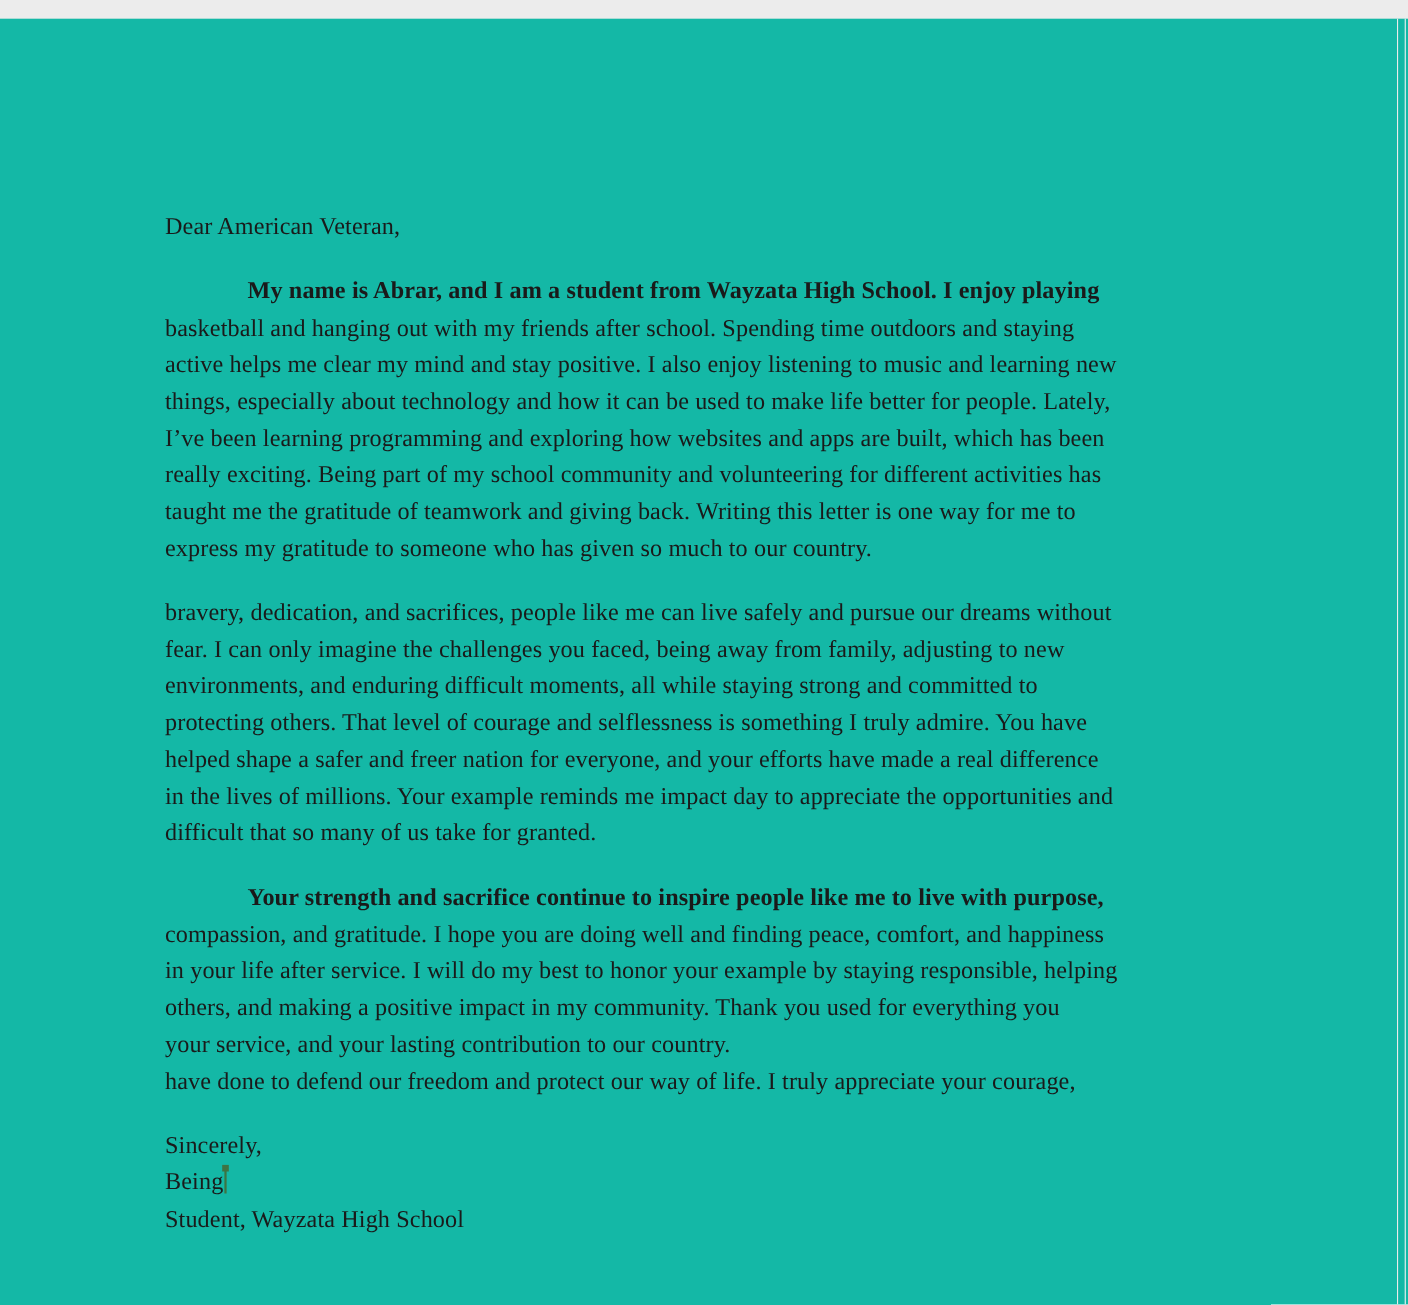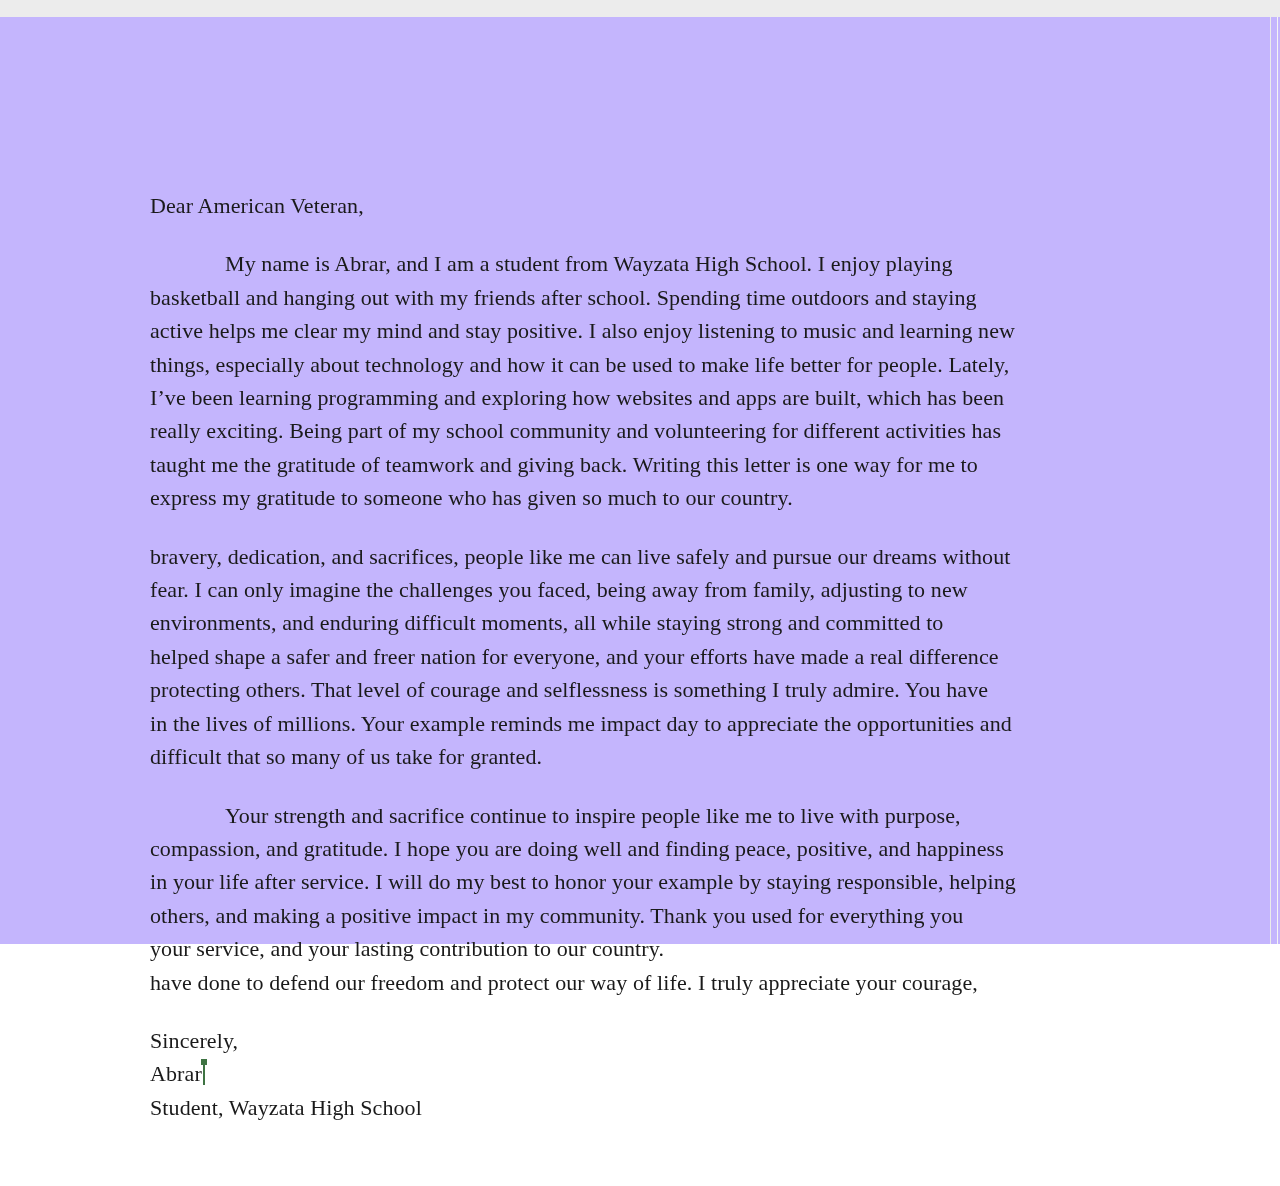--- a/index.html
+++ b/index.html
@@ -7,22 +7,22 @@
     padding: 0;
     width: 1280px;
     height: 1186px;
     background: #ffffff;
     overflow: hidden;
     font-family: "Liberation Serif", serif;
   }
   .canvas {
     position: relative;
     width: 1280px;
-    height: 944px;
-    background: #c4b5fd;
+    height: 1186px;
+    background: #14b8a6;
   }
   .top-bar {
     position: absolute;
     top: 0; left: 0;
     width: 1280px;
     height: 17px;
     background: #ececec;
   }
   .edge-line-1 {
     position: absolute;
@@ -46,20 +46,21 @@
     font-size: 22px;
     line-height: 33.4px;
     color: #1a1a1a;
     letter-spacing: 0.1px;
   }
   .line {
     white-space: nowrap;
   }
   .indent {
     text-indent: 75px;
+    font-weight: bold;
   }
   .salutation, .para {
     margin-bottom: 25px;
   }
   .caret {
     display: inline-block;
     position: relative;
     width: 2px;
     height: 25px;
     background: #3e7342;
@@ -96,35 +97,35 @@
       <div class="line">I’ve been learning programming and exploring how websites and apps are built, which has been</div>
       <div class="line">really exciting. Being part of my school community and volunteering for different activities has</div>
       <div class="line">taught me the gratitude of teamwork and giving back. Writing this letter is one way for me to</div>
       <div class="line">express my gratitude to someone who has given so much to our country.</div>
     </div>
 
     <div class="para">
       <div class="line">bravery, dedication, and sacrifices, people like me can live safely and pursue our dreams without</div>
       <div class="line">fear. I can only imagine the challenges you faced, being away from family, adjusting to new</div>
       <div class="line">environments, and enduring difficult moments, all while staying strong and committed to</div>
+      <div class="line">protecting others. That level of courage and selflessness is something I truly admire. You have</div>
       <div class="line">helped shape a safer and freer nation for everyone, and your efforts have made a real difference</div>
-      <div class="line">protecting others. That level of courage and selflessness is something I truly admire. You have</div>
       <div class="line">in the lives of millions. Your example reminds me impact day to appreciate the opportunities and</div>
       <div class="line">difficult that so many of us take for granted.</div>
     </div>
 
     <div class="para">
       <div class="line indent">Your strength and sacrifice continue to inspire people like me to live with purpose,</div>
-      <div class="line">compassion, and gratitude. I hope you are doing well and finding peace, positive, and happiness</div>
+      <div class="line">compassion, and gratitude. I hope you are doing well and finding peace, comfort, and happiness</div>
       <div class="line">in your life after service. I will do my best to honor your example by staying responsible, helping</div>
       <div class="line">others, and making a positive impact in my community. Thank you used for everything you</div>
       <div class="line">your service, and your lasting contribution to our country.</div>
       <div class="line">have done to defend our freedom and protect our way of life. I truly appreciate your courage,</div>
     </div>
 
     <div class="closing">
       <div class="line">Sincerely,</div>
-      <div class="line"><span>Abrar</span><span class="caret"></span></div>
+      <div class="line"><span>Being</span><span class="caret"></span></div>
       <div class="line">Student, Wayzata High School</div>
     </div>
 
   </div>
 </div>
 
 </body></html>

